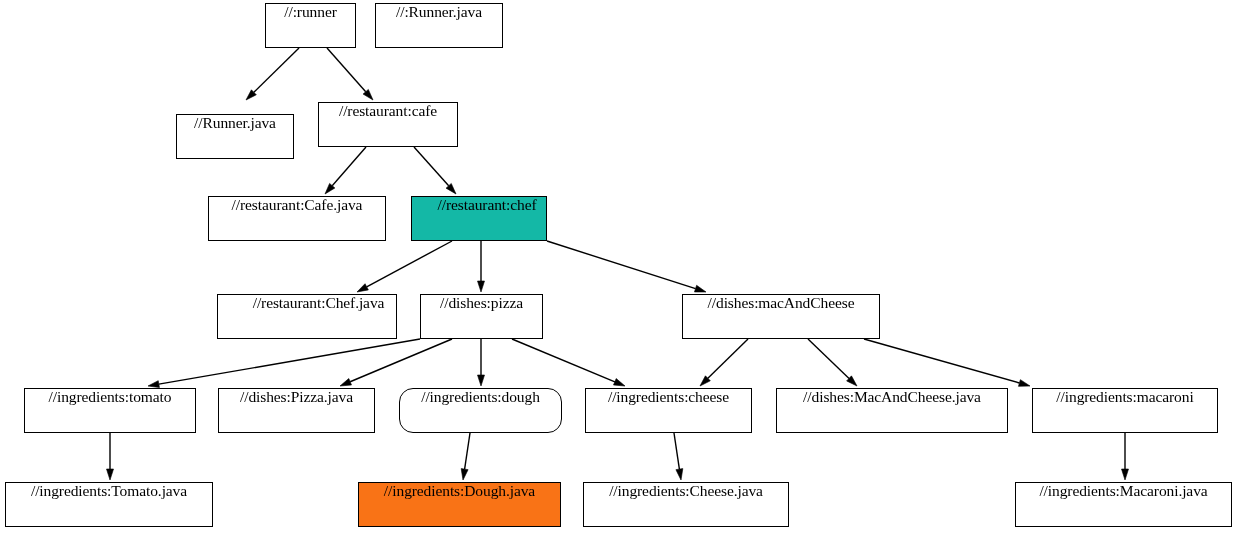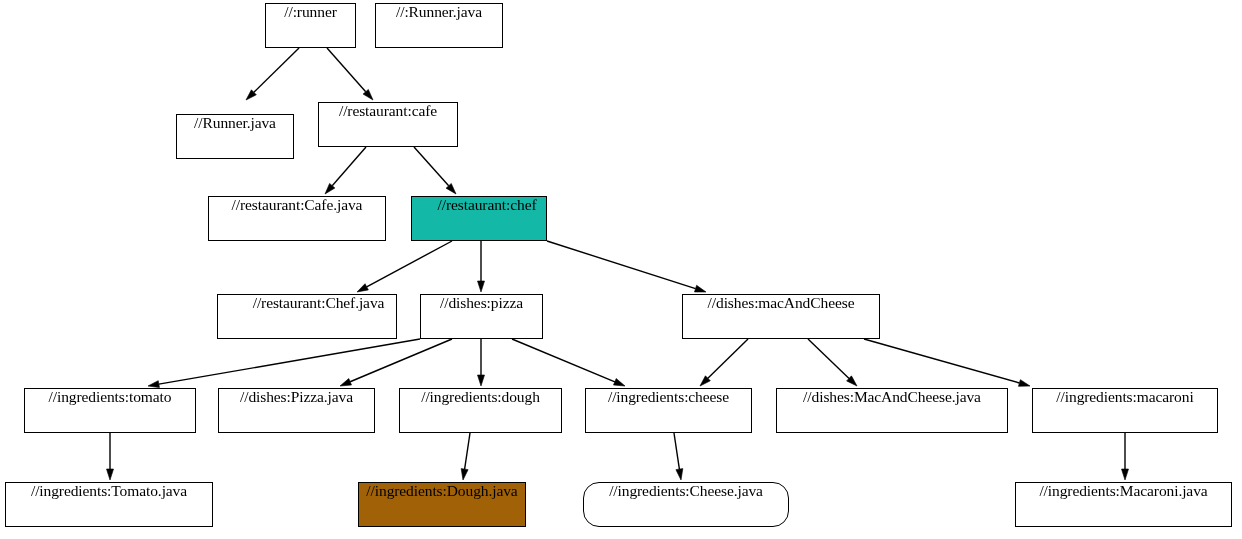--- a/index.html
+++ b/index.html
@@ -121,38 +121,38 @@
       </div>
       <div class="node" style="left: 682px; top: 294px; width: 198px; height: 45px; border-color: rgb(0, 0, 0); background: rgb(255, 255, 255);">
         <span class="node-label">//dishes:macAndCheese</span>
       </div>
       <div class="node" style="left: 24px; top: 388px; width: 172px; height: 45px; border-color: rgb(0, 0, 0); background: rgb(255, 255, 255);">
         <span class="node-label">//ingredients:tomato</span>
       </div>
       <div class="node" style="left: 218px; top: 388px; width: 157px; height: 45px; border-color: rgb(0, 0, 0); background: rgb(255, 255, 255);">
         <span class="node-label">//dishes:Pizza.java</span>
       </div>
-      <div class="node" style="left: 399px; top: 388px; width: 163px; height: 45px; border-color: rgb(0, 0, 0); background: rgb(255, 255, 255);">
+      <div class="node" style="left: 399px; top: 388px; width: 163px; height: 45px; border-color: rgb(0, 0, 0); background: rgb(255, 255, 255); border-radius: 14px;">
         <span class="node-label">//ingredients:dough</span>
       </div>
       <div class="node" style="left: 585px; top: 388px; width: 167px; height: 45px; border-color: rgb(0, 0, 0); background: rgb(255, 255, 255);">
         <span class="node-label">//ingredients:cheese</span>
       </div>
       <div class="node" style="left: 776px; top: 388px; width: 232px; height: 45px; border-color: rgb(0, 0, 0); background: rgb(255, 255, 255);">
         <span class="node-label">//dishes:MacAndCheese.java</span>
       </div>
       <div class="node" style="left: 1032px; top: 388px; width: 186px; height: 45px; border-color: rgb(0, 0, 0); background: rgb(255, 255, 255);">
         <span class="node-label">//ingredients:macaroni</span>
       </div>
       <div class="node" style="left: 5px; top: 482px; width: 208px; height: 45px; border-color: rgb(0, 0, 0); background: rgb(255, 255, 255);">
         <span class="node-label">//ingredients:Tomato.java</span>
       </div>
-      <div class="node" style="left: 358px; top: 482px; width: 168px; height: 45px; border-color: rgb(0, 0, 0); background: #a16207;">
+      <div class="node" style="left: 358px; top: 482px; width: 203px; height: 45px; border-color: rgb(0, 0, 0); background: #f97316;">
         <span class="node-label">//ingredients:Dough.java</span>
       </div>
-      <div class="node" style="left: 583px; top: 482px; width: 206px; height: 45px; border-color: rgb(0, 0, 0); background: rgb(255, 255, 255); border-radius: 16px;">
+      <div class="node" style="left: 583px; top: 482px; width: 206px; height: 45px; border-color: rgb(0, 0, 0); background: rgb(255, 255, 255);">
         <span class="node-label">//ingredients:Cheese.java</span>
       </div>
       <div class="node" style="left: 1015px; top: 482px; width: 217px; height: 45px; border-color: rgb(0, 0, 0); background: rgb(255, 255, 255);">
         <span class="node-label">//ingredients:Macaroni.java</span>
       </div>
     </div>
 </div>
 
 </body></html>

